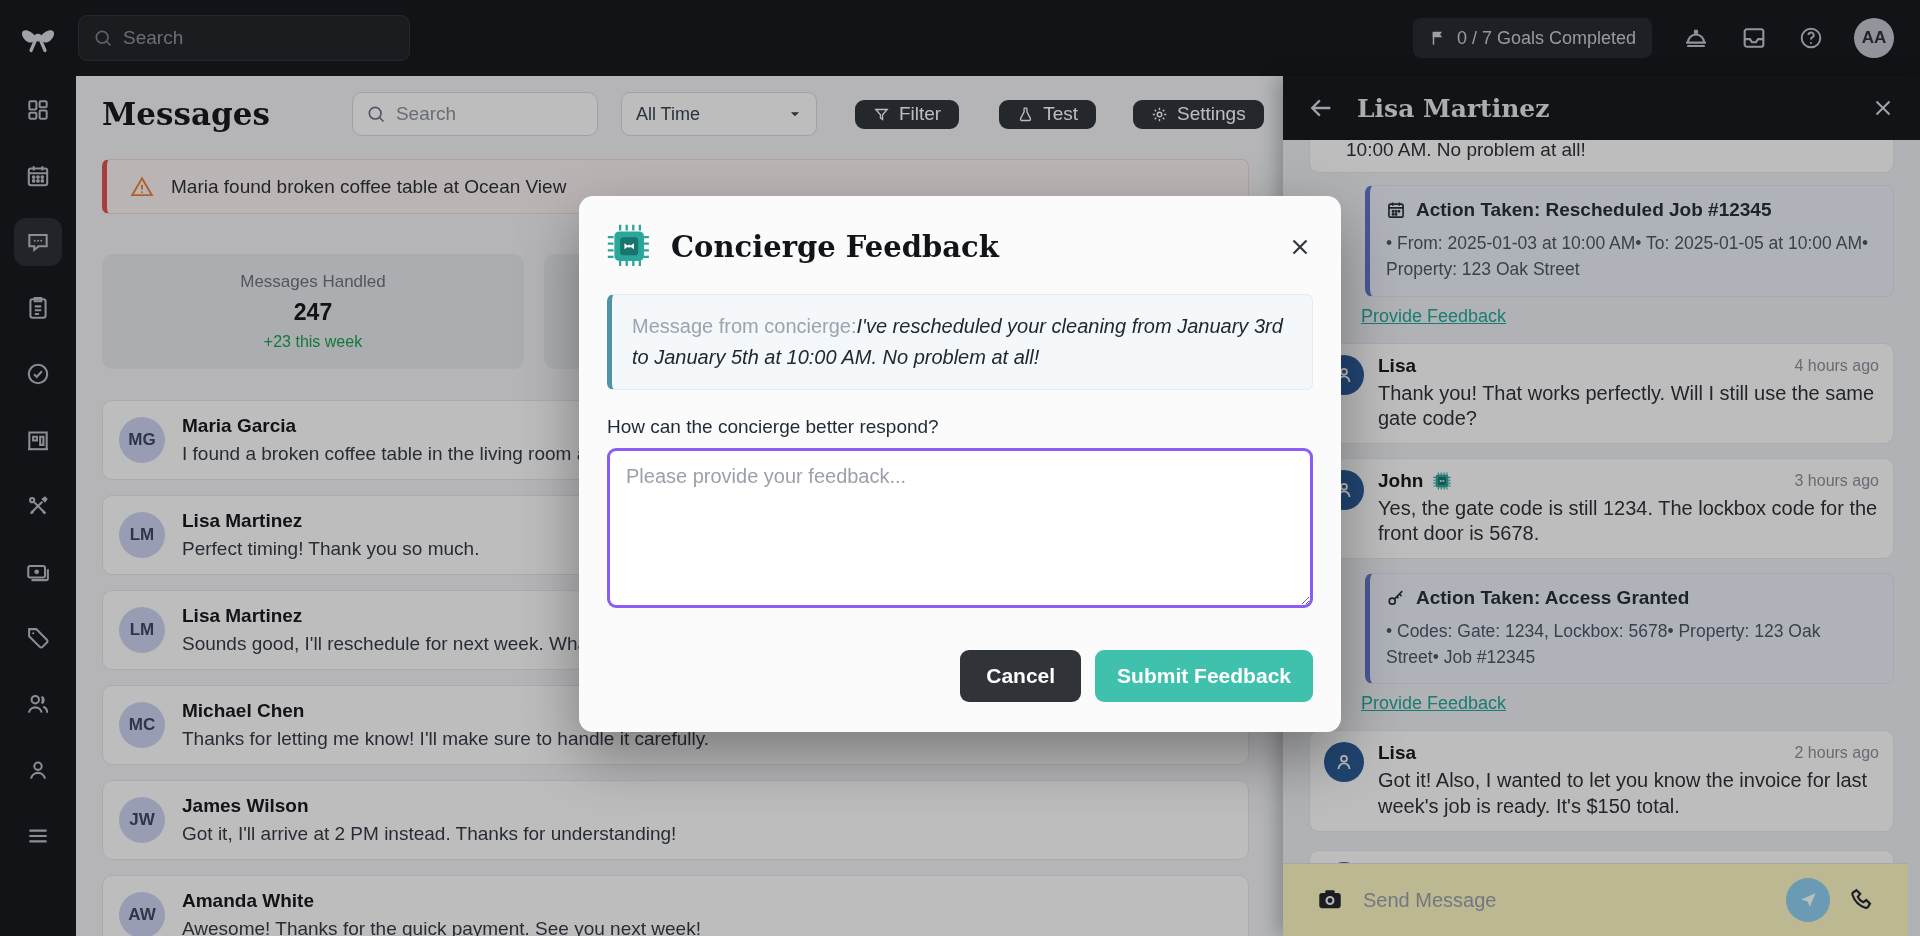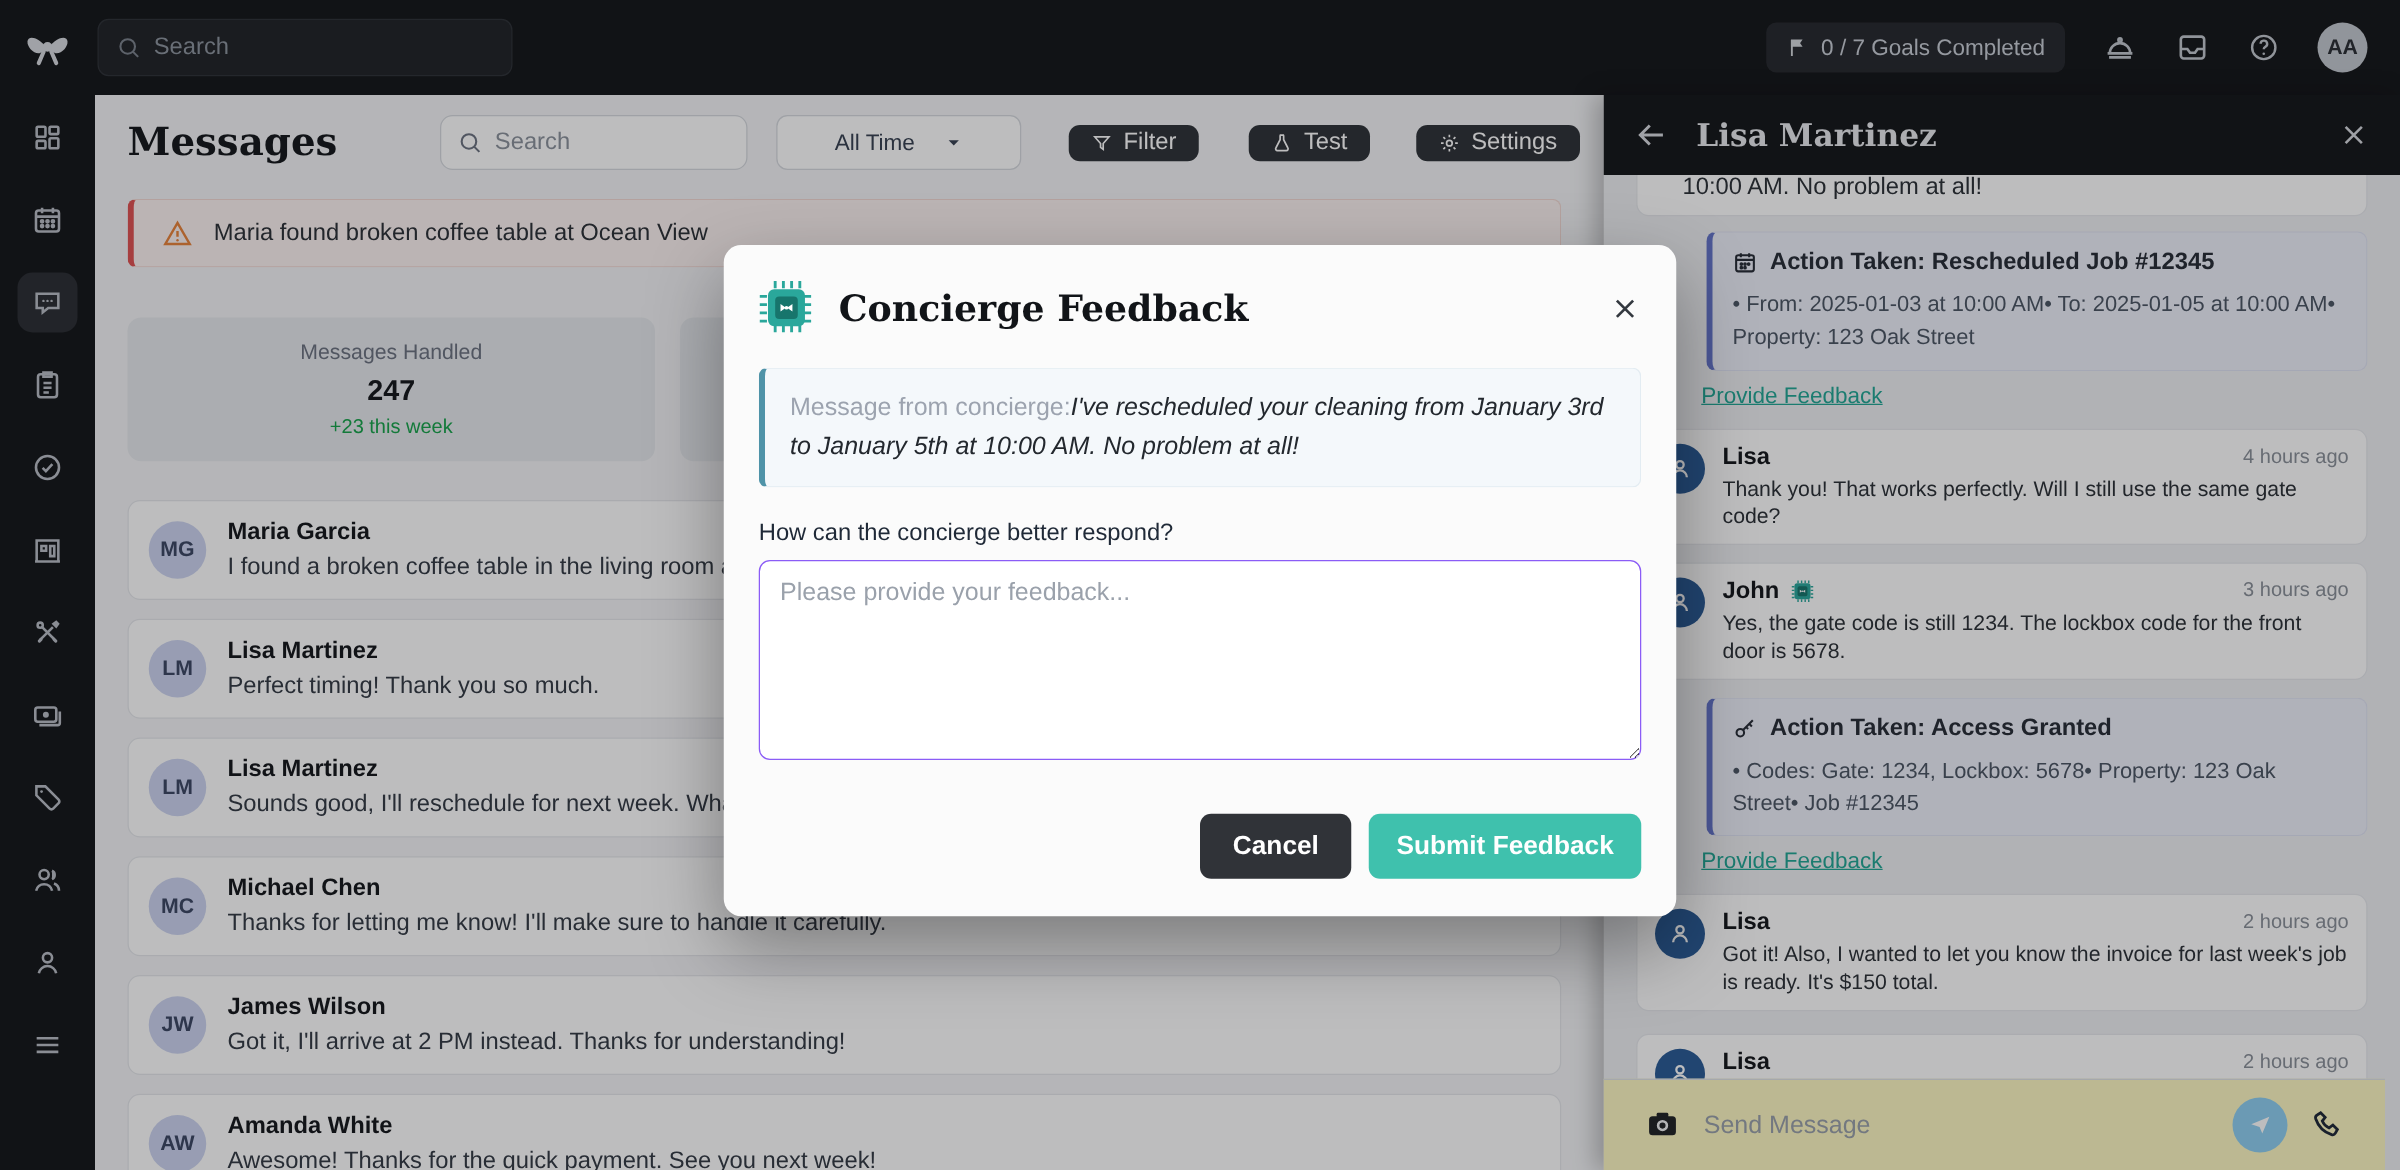--- a/index.html
+++ b/index.html
@@ -25,21 +25,21 @@
   .sb-item { width:48px; height:48px; border-radius:12px; display:flex; align-items:center; justify-content:center; color:#b9bec6; }
   .sb-item.active { background:#2b2e33; }
 
   
   .main { position:absolute; left:76px; top:76px; right:0; bottom:0; background:#f4f5f7; padding:14px 26px 0 26px; overflow:hidden; }
   .mh { display:flex; align-items:center; height:48px; }
   .mh-title { font-size:31px; font-weight:bold; color:#14171b; }
   .mh-search { margin-left:82px; width:246px; height:44px; background:#fff; border:1px solid #d6d9de; border-radius:10px; display:flex; align-items:center; gap:10px; padding:0 13px; }
   .mh-search input { border:none; outline:none; font-size:19px; color:#374151; width:100%; background:transparent; }
   .mh-search input::placeholder { color:#8b929c; }
-  .mh-select { margin-left:23px; width:196px; height:44px; background:#fff; border:1px solid #d6d9de; border-radius:9px; display:flex; align-items:center; justify-content:center; padding:0 14px; font-size:18px; color:#374151;gap:24px; }
+  .mh-select { margin-left:23px; width:196px; height:44px; background:#fff; border:1px solid #d6d9de; border-radius:9px; display:flex; align-items:center; justify-content:space-between; padding:0 14px; font-size:18px; color:#374151;gap:24px; }
   .btn-dark { height:29px; background:#2e3237; color:#fff; border:none; border-radius:9px; font-size:19px; display:flex; align-items:center; gap:9px; padding:0 18px; }
   .btn-teal { height:44px; background:#3fc1ad; color:#fff; border:none; border-radius:9px; font-size:19px; font-weight:bold; display:flex; align-items:center; padding:0 18px; white-space:nowrap; }
   .mh .f { margin-left:38px; } .mh .t { margin-left:40px; } .mh .s { margin-left:37px; } .mh .n { margin-left:46px; }
 
   .alert { margin-top:21px; height:55px; background:#fdf3f1; border:1px solid #f3d9d3; border-left:5px solid #e05252; border-radius:7px; display:flex; align-items:center; gap:16px; padding:0 22px; width:1147px; }
   .alert-text { font-size:19px; color:#2b3036; }
 
   .stats-row { margin-top:40px; display:flex; gap:20px; }
   .stat-card { width:422px; height:115px; background:#e7e9ed; border-radius:11px; display:flex; flex-direction:column; align-items:center; justify-content:center; gap:7px; }
   .stat-card.ghost { width:705px; }
@@ -61,21 +61,21 @@
   .panel-close { margin-left:auto; color:#d6d9de; }
   .panel-body { position:absolute; top:64px; left:0; right:0; bottom:73px; overflow:hidden; padding:0 26px; }
   .msg-card { background:#fff; border:1px solid #e6e8ec; border-radius:10px; padding:11px 14px; display:flex; gap:14px; }
   .msg-card.clipped { margin-top:-42px; padding-left:36px; padding-top:40px; }
   .clip-text { font-size:19px; color:#2b3036; }
   .msg-avatar { width:40px; height:40px; border-radius:50%; background:#2a5b96; color:#fff; display:flex; align-items:center; justify-content:center; }
   .msg-content { flex:1; display:flex; flex-direction:column; gap:4px; }
   .msg-toprow { display:flex; align-items:center; gap:9px; }
   .msg-name { font-size:19px; font-weight:bold; color:#14171b; }
   .msg-time { margin-left:auto; font-size:16px; color:#8a9099; }
-  .msg-text { font-size:17px; color:#2b3036; line-height:1.28; }
+  .msg-text { font-size:20px; color:#2b3036; line-height:1.28; }
   .action-card { margin-left:56px; background:#eef0fa; border:1px solid #dfe3f3; border-left:5px solid #6374c9; border-radius:8px; padding:13px 16px; }
   .action-title-row { display:flex; align-items:center; gap:10px; }
   .action-title { font-size:19px; font-weight:bold; color:#272d36; }
   .action-details { margin-top:9px; font-size:17.5px; color:#4b5563; line-height:1.5; }
   .feedback-link { margin:9px 0 0 52px; display:inline-block; font-size:18px; color:#22a795; text-decoration:underline; }
   .mt12{margin-top:12px;} .mt14{margin-top:14px;} .mt16{margin-top:16px;} .mt18{margin-top:18px;}
   .composer { position:absolute; left:0; right:12px; bottom:0; height:73px; background:#fef9c3; border-top:1px solid #dfe2e6; display:flex; align-items:center; padding:0 32px; gap:18px; }
   .composer input { flex:1; border:none; outline:none; background:transparent; font-size:20px; color:#374151; }
   .composer input::placeholder { color:#9aa1ab; }
   .send-btn { width:44px; height:44px; border-radius:50%; background:#8fd0f2; border:none; display:flex; align-items:center; justify-content:center; }
@@ -83,21 +83,21 @@
   
   .backdrop { position:absolute; inset:0; background:rgba(10,12,16,.27); z-index:40; }
   .modal { position:absolute; left:579px; top:196px; width:762px; background:#fbfbfb; border-radius:14px; box-shadow:0 24px 60px rgba(0,0,0,.35); z-index:60; padding:28px 28px 30px 28px; }
   .modal-header { display:flex; align-items:center; gap:18px; }
   .modal-title { font-size:29px; font-weight:bold; color:#111418; }
   .modal-close { margin-left:auto; color:#33383f; background:none; border:none; }
   .quote { margin-top:24px; background:#f4f8fb; border:1px solid #e3ecf2; border-left:5px solid #4f93a8; border-radius:7px; padding:16px 20px; font-size:20px; line-height:1.55; }
   .quote-label { color:#9ca3af; }
   .quote-text { color:#23282e; font-style:italic; }
   .question { margin-top:26px; font-size:19px; color:#1f2937; }
-  .modal textarea { margin-top:10px; width:100%; height:160px; border:1px solid #8b5cf6; border-radius:9px; background:#fff; padding:14px 16px; font-size:20px; font-family:inherit; color:#374151; resize:vertical; outline:none; }
+  .modal textarea { margin-top:10px; width:100%; height:160px; border:3px solid #8b5cf6; border-radius:9px; background:#fff; padding:14px 16px; font-size:20px; font-family:inherit; color:#374151; resize:vertical; outline:none; }
   .modal textarea::placeholder { color:#9aa1ab; }
   .modal-footer { margin-top:38px; display:flex; justify-content:flex-end; gap:14px; }
   .m-cancel { background:#303338; color:#fff; border:none; border-radius:9px; font-size:21px; font-weight:bold; padding:14px 26px; }
   .m-submit { background:#3fc1ad; color:#fff; border:none; border-radius:9px; font-size:21px; font-weight:bold; padding:14px 22px; }
 </style>
 </head>
 <body>
 
 <div class="topbar">
   <span class="logo ico">

